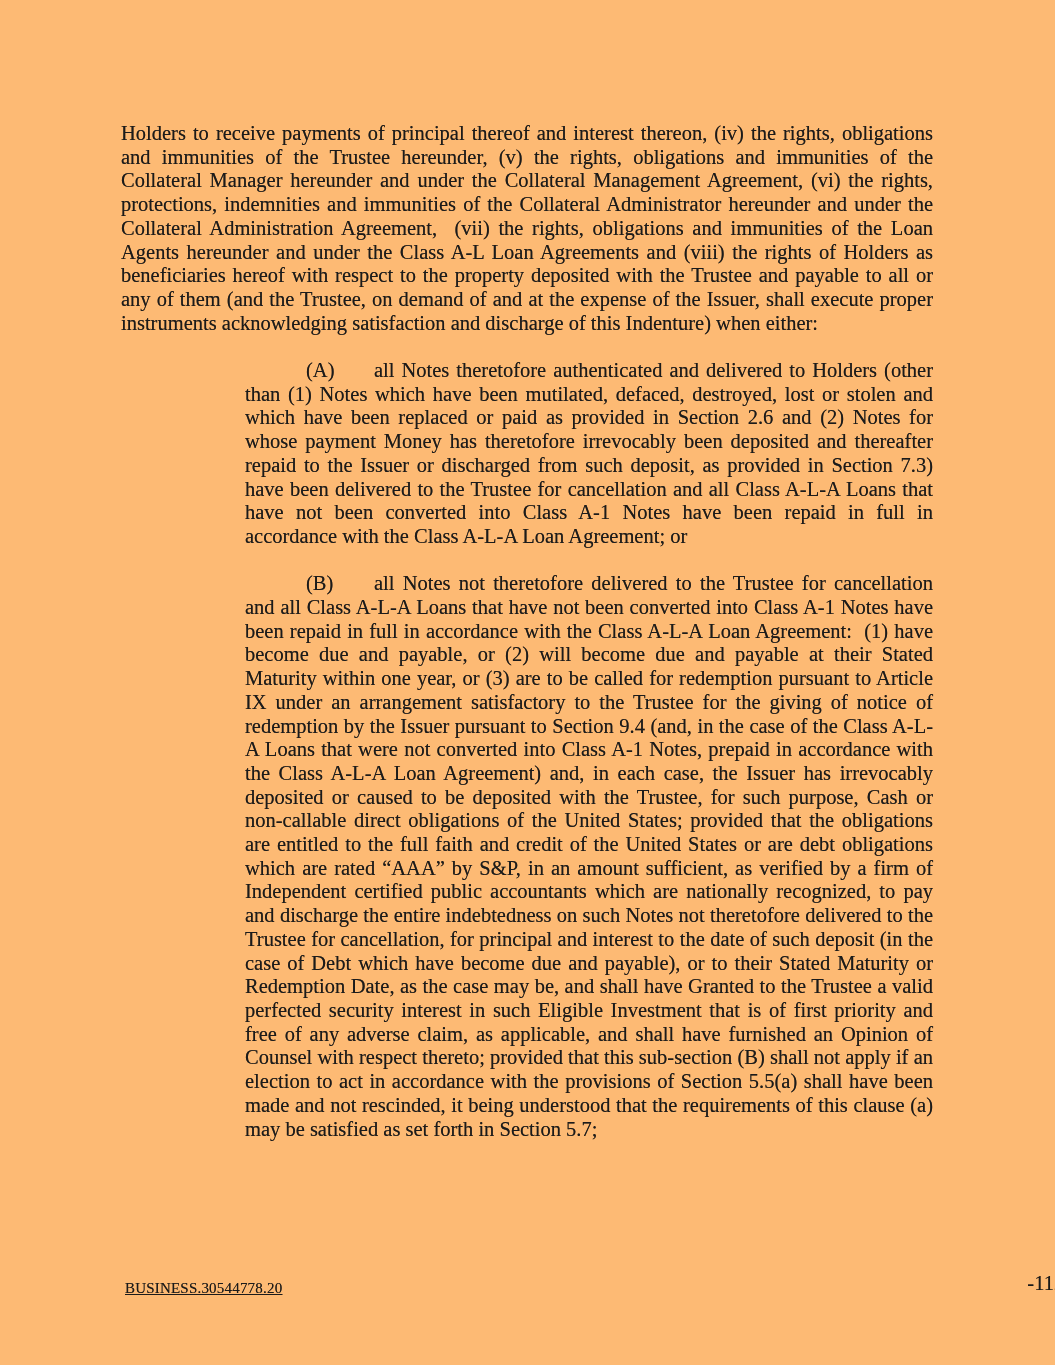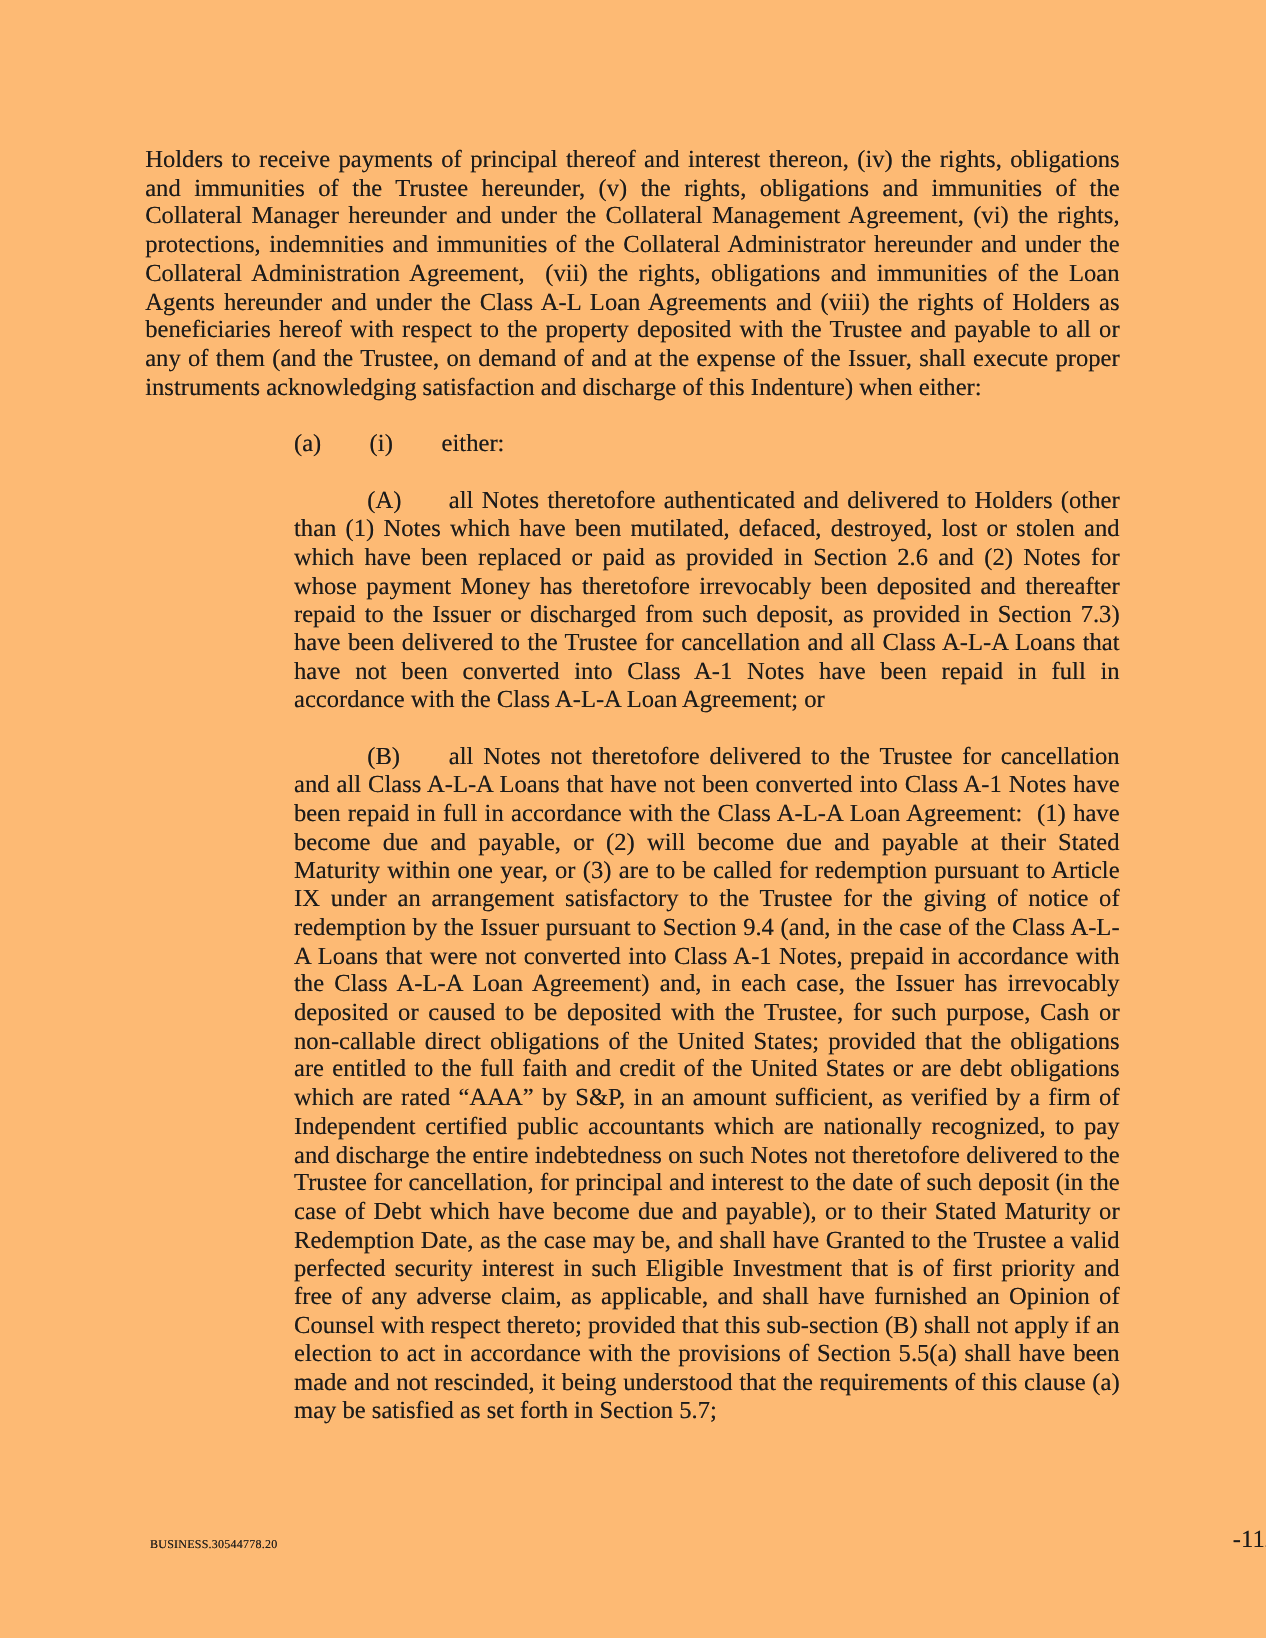--- a/index.html
+++ b/index.html
@@ -47,34 +47,34 @@
     left: 0;
     right: 0;
     top: 1272px;
     text-align: right;
     margin-left: 36px;
   }
   .doc-id {
     position: absolute;
     left: 125px;
     top: 1281px;
-    font-size: 10px;
+    font-size: 15px;
     line-height: 14px;
     letter-spacing: 0.2px;
+    text-decoration: underline;
   }
 </style>
 </head>
 <body>
 
 <div class="page">
   <div class="content">
 
     <p class="par intro"><span>Holders to receive payments of principal thereof and interest thereon, (iv)&nbsp;the rights, obligations and immunities of the Trustee hereunder, (v)&nbsp;the rights, obligations and immunities of the Collateral Manager hereunder and under the Collateral Management Agreement, (vi)&nbsp;the rights, protections, indemnities and immunities of the Collateral Administrator hereunder and under the Collateral Administration Agreement,&nbsp; (vii)&nbsp;the rights, obligations and immunities of the Loan Agents hereunder and under the Class A-L Loan Agreements and (viii)&nbsp;the rights of Holders as beneficiaries hereof with respect to the property deposited with the Trustee and payable to all or any of them (and the Trustee, on demand of and at the expense of the Issuer, shall execute proper instruments acknowledging satisfaction and discharge of this Indenture) when either:</span></p>
 
-    <p class="clause-line"><span class="tab-a">(a)</span><span class="tab-i">(i)</span><span>either:</span></p>
 
     <p class="par sub"><span class="sub-label">(A)</span><span>all Notes theretofore authenticated and delivered to Holders (other than (1)&nbsp;Notes which have been mutilated, defaced, destroyed, lost or stolen and which have been replaced or paid as provided in </span><span class="useg">Section 2.6</span><span> and (2)&nbsp;Notes for whose payment Money has theretofore irrevocably been deposited and thereafter repaid to the Issuer or discharged from such deposit, as provided in </span><span class="useg">Section 7.3</span><span>) have been delivered to the Trustee for cancellation and all Class A-L-A Loans that have not been converted into Class A-1 Notes have been repaid in full in accordance with the Class A-L-A Loan Agreement; or</span></p>
 
     <p class="par sub"><span class="sub-label">(B)</span><span>all Notes not theretofore delivered to the Trustee for cancellation and all Class A-L-A Loans that have not been converted into Class A-1 Notes have been repaid in full in accordance with the Class A-L-A Loan Agreement:&nbsp; (1)&nbsp;have become due and payable, or (2)&nbsp;will become due and payable at their Stated Maturity within one year, or (3)&nbsp;are to be called for redemption pursuant to </span><span class="useg">Article IX</span><span> under an arrangement satisfactory to the Trustee for the giving of notice of redemption by the Issuer pursuant to </span><span class="useg">Section 9.4</span><span> (and, in the case of the Class A-L-A Loans that were not converted into Class A-1 Notes, prepaid in accordance with the Class A-L-A Loan Agreement) and, in each case, the Issuer has irrevocably deposited or caused to be deposited with the Trustee, for such purpose, Cash or non-callable direct obligations of the United States; </span><span class="useg">provided</span><span> that the obligations are entitled to the full faith and credit of the United States or are debt obligations which are rated “AAA” by S&amp;P, in an amount sufficient, as verified by a firm of Independent certified public accountants which are nationally recognized, to pay and discharge the entire indebtedness on such Notes not theretofore delivered to the Trustee for cancellation, for principal and interest to the date of such deposit (in the case of Debt which have become due and payable), or to their Stated Maturity or Redemption Date, as the case may be, and shall have Granted to the Trustee a valid perfected security interest in such Eligible Investment that is of first priority and free of any adverse claim, as applicable, and shall have furnished an Opinion of Counsel with respect thereto; </span><span class="useg">provided</span><span> that this sub-section (B) shall not apply if an election to act in accordance with the provisions of </span><span class="useg">Section 5.5(a)</span><span> shall have been made and not rescinded, it being understood that the requirements of this clause (a) may be satisfied as set forth in </span><span class="useg">Section 5.7</span><span>;</span></p>
 
   </div>
 
   <div class="page-number">-112-</div>
 
   <div class="doc-id">BUSINESS.30544778.20</div>

